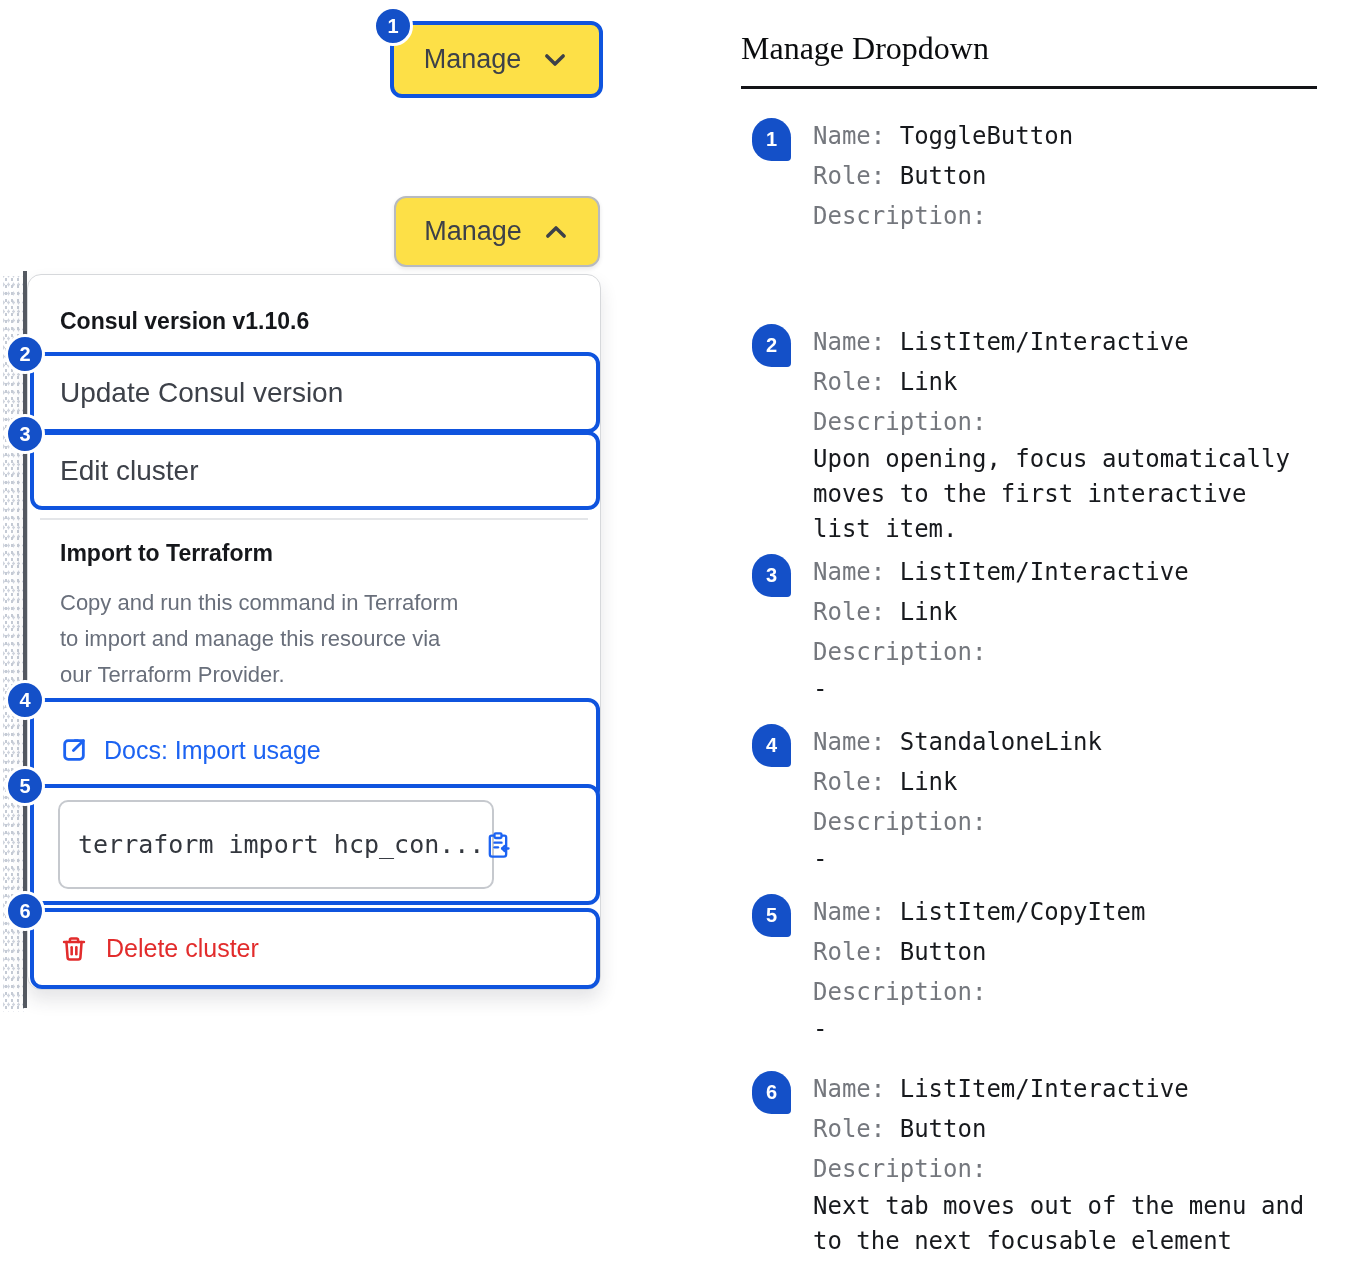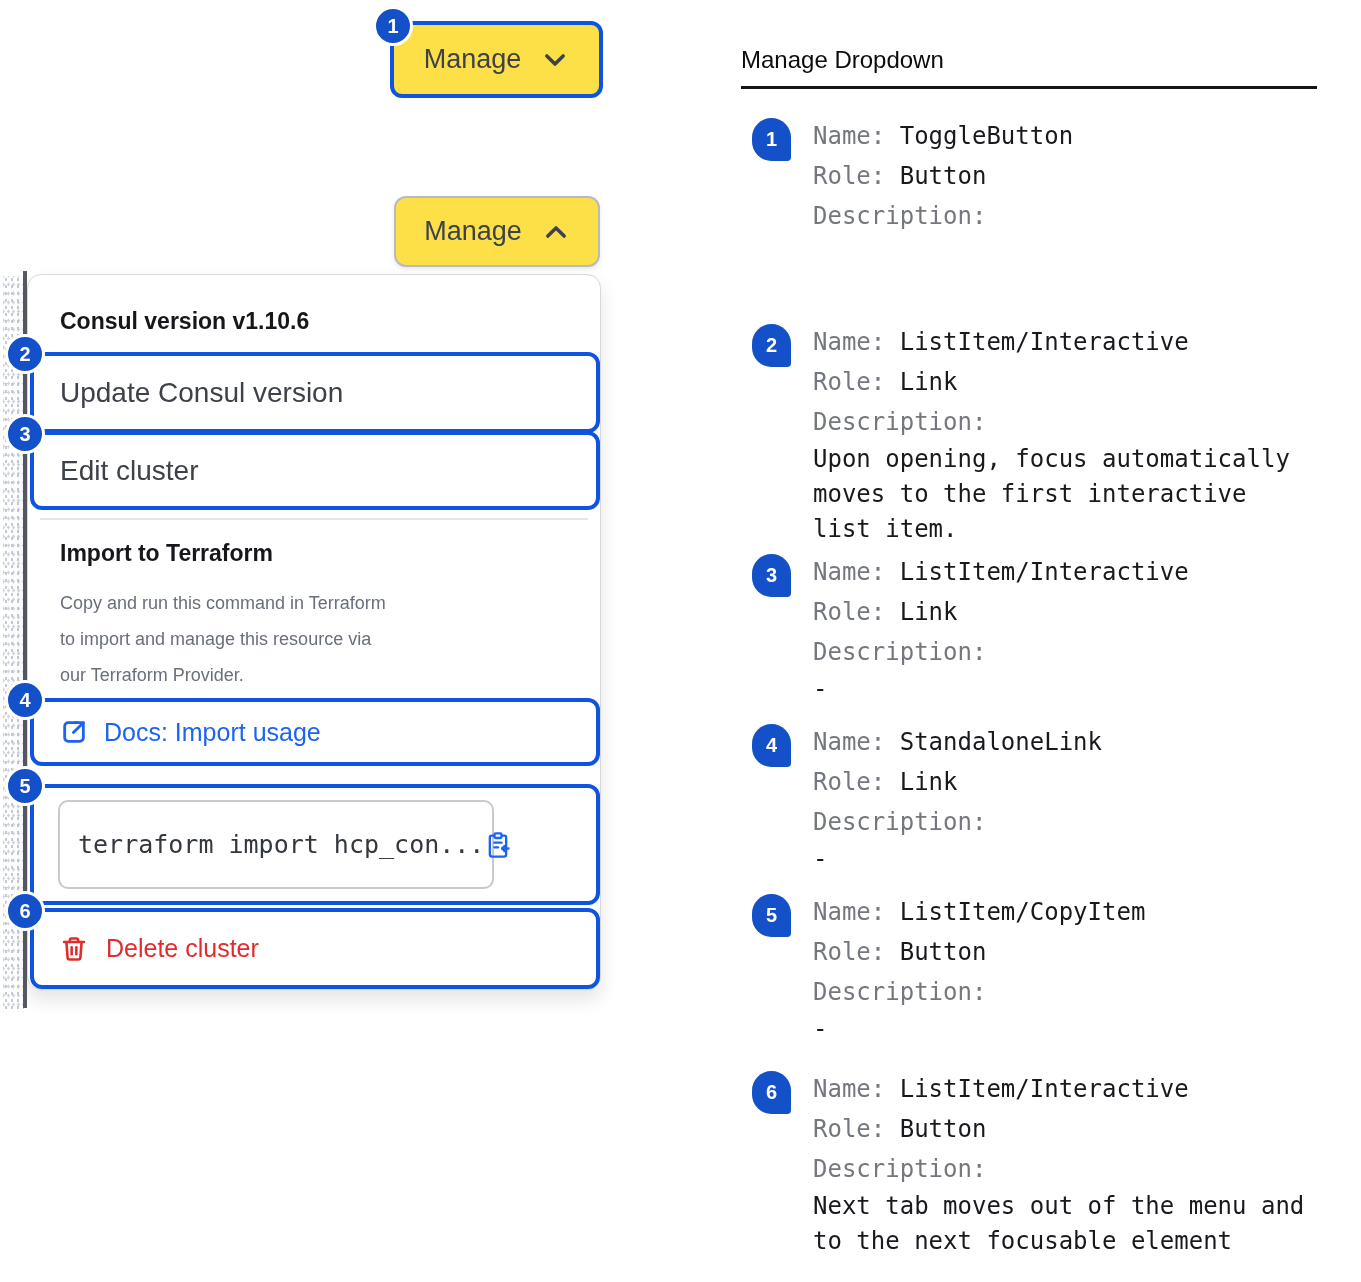--- a/index.html
+++ b/index.html
@@ -30,29 +30,29 @@
   .btn-open{left:394px;top:196px;width:206px;height:71px;border:2px solid #B7BAC0;border-radius:12px;box-shadow:0 2px 4px rgba(20,22,28,.10);}
   .chev{display:inline-flex;width:28px;height:28px;}
   .chev svg{width:28px;height:28px;stroke:var(--txt);stroke-width:3;fill:none;stroke-linecap:round;stroke-linejoin:round;}
 
   
   .panel{position:absolute;left:27px;top:274px;width:574px;height:716px;background:#fff;
     border:1px solid #D6D8DB;border-radius:14px;box-shadow:0 10px 18px rgba(40,44,56,.12);}
   .panel-header{position:absolute;left:60px;font-size:23px;font-weight:700;color:#15171B;}
   .hdr-version{top:308px;}
   .hdr-import{top:540px;}
-  .panel-para{position:absolute;left:60px;top:585px;width:510px;font-size:18px;color:var(--muted);}
+  .panel-para{position:absolute;left:60px;top:585px;width:510px;font-size:22px;color:var(--muted);}
   .panel-para div{line-height:36px;}
   .divider{position:absolute;left:40px;top:518px;width:548px;height:2px;background:#E4E6E9;}
 
   .focus-box{position:absolute;left:30px;width:570px;border:4px solid var(--outline);border-radius:12px;
     background:#fff;display:flex;align-items:center;padding-left:26px;z-index:3;}
   .row-update{top:352px;height:81px;}
   .row-edit{top:431px;height:79px;}
-  .row-docs{top:698px;height:68px;}
+  .row-docs{top:698px;height:104px;}
   .row-copy{top:784px;height:121px;padding-left:24px;}
   .row-delete{top:908px;height:81px;}
   .item-label{font-size:28px;color:var(--txt);}
   .link-label{font-size:25px;font-weight:500;color:var(--link);margin-left:16px;}
   .danger-label{font-size:25px;font-weight:500;color:var(--danger);margin-left:18px;text-align:center;}
   .icon-24{display:inline-flex;width:28px;height:28px;flex:0 0 auto;}
   .icon-24 svg{width:28px;height:28px;fill:none;stroke-linecap:round;stroke-linejoin:round;}
   .ext-icon svg{stroke:var(--link);stroke-width:2.4;}
   .trash-icon svg{stroke:var(--danger);stroke-width:2.2;}
   .copy-icon svg{stroke:var(--link);stroke-width:2;}
@@ -62,21 +62,21 @@
   .code-text{font-family:"DejaVu Sans Mono",monospace;font-size:25px;color:#33373E;flex:1;white-space:nowrap;}
 
   
   .marker{position:absolute;width:40px;height:40px;border-radius:50%;background:var(--accent);border:3px solid #fff;
     color:#fff;font-size:20px;font-weight:700;display:flex;align-items:center;justify-content:center;z-index:6;}
   .marker-tear{position:absolute;left:752px;width:39px;height:43px;background:var(--accent);
     border-radius:20px 20px 4px 20px;color:#fff;font-size:20px;font-weight:700;
     display:flex;align-items:center;justify-content:center;z-index:6;}
 
   
-  .spec-title{position:absolute;left:741px;top:46px;font-family:Liberation Sans, sans-serif;font-size:24px;color:#0B0C0E;}
+  .spec-title{position:absolute;left:741px;top:30px;font-family:Liberation Serif, serif;font-size:32px;color:#0B0C0E;}
   .spec-rule{position:absolute;left:741px;top:86px;width:576px;height:3px;background:#131417;}
   .spec-item{position:absolute;left:813px;width:510px;font-family:"DejaVu Sans Mono",monospace;font-size:24px;color:var(--ink);}
   .spec-row{line-height:40px;white-space:nowrap;}
   .spec-label{color:var(--label);}
   .desc-lines div{line-height:35px;}
 </style>
 </head>
 <body>
 
 <div class="stage">

